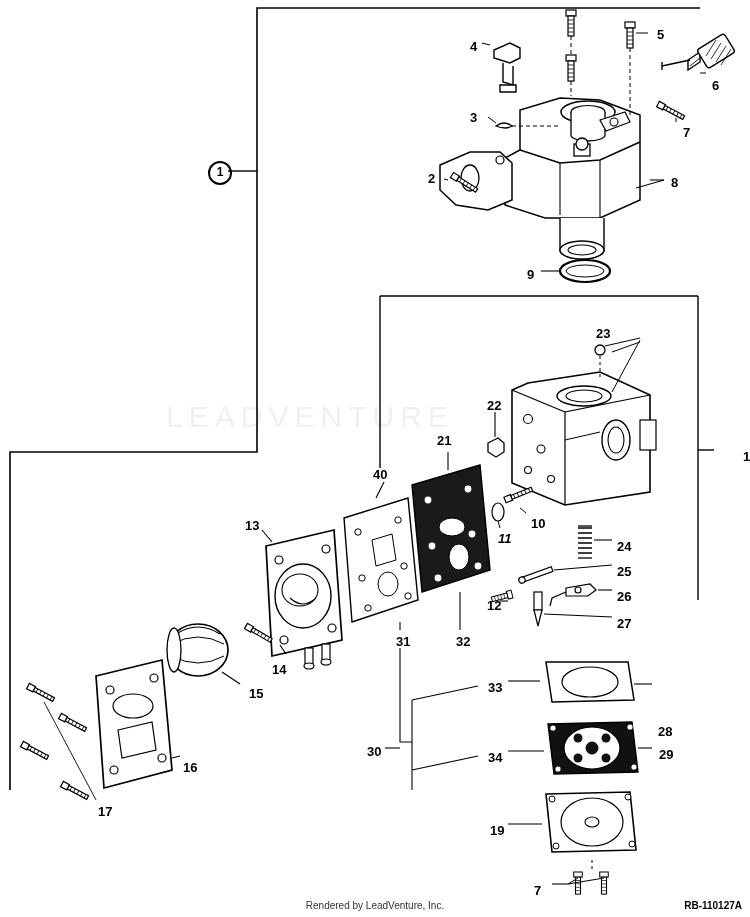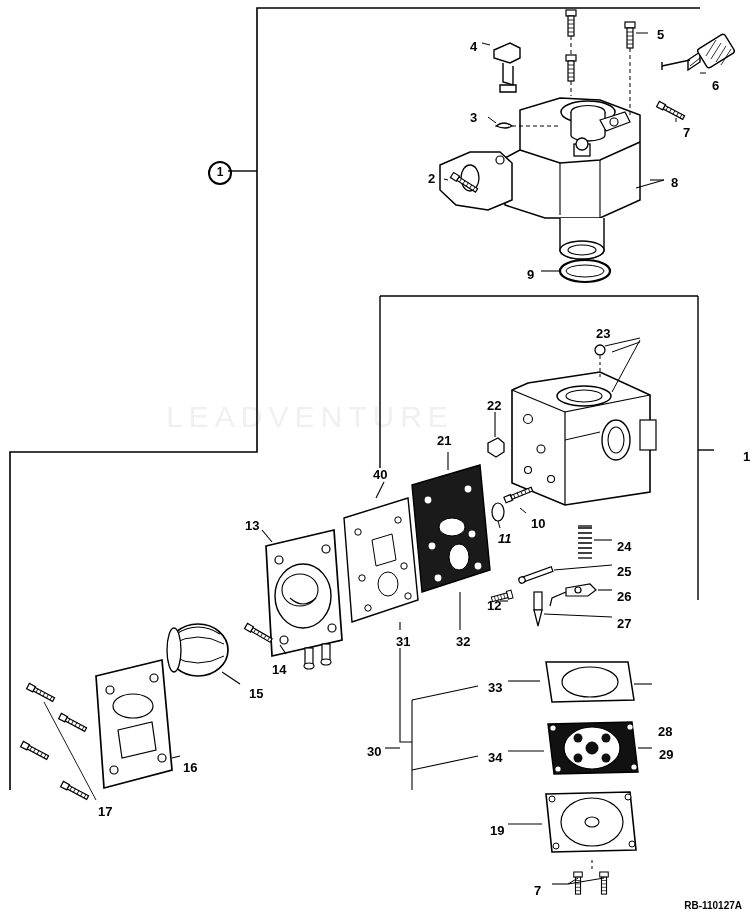--- a/index.html
+++ b/index.html
@@ -432,14 +432,15 @@
   <div class="callout" style="left:617px; top:617px;">27</div>
   <div class="callout" style="left:658px; top:686px;margin-top:39px;">28</div>
   <div class="callout" style="left:659px; top:748px;">29</div>
   <div class="callout" style="left:367px; top:745px;">30</div>
   <div class="callout" style="left:396px; top:635px;">31</div>
   <div class="callout" style="left:456px; top:635px;">32</div>
   <div class="callout" style="left:488px; top:681px;">33</div>
   <div class="callout" style="left:488px; top:751px;">34</div>
   <div class="callout" style="left:534px; top:884px;">7</div>
 
+  <div class="footer-credit">Rendered by LeadVenture, Inc.</div>
   <div class="doc-code">RB-110127A</div>
 </div>
 
 </body></html>

